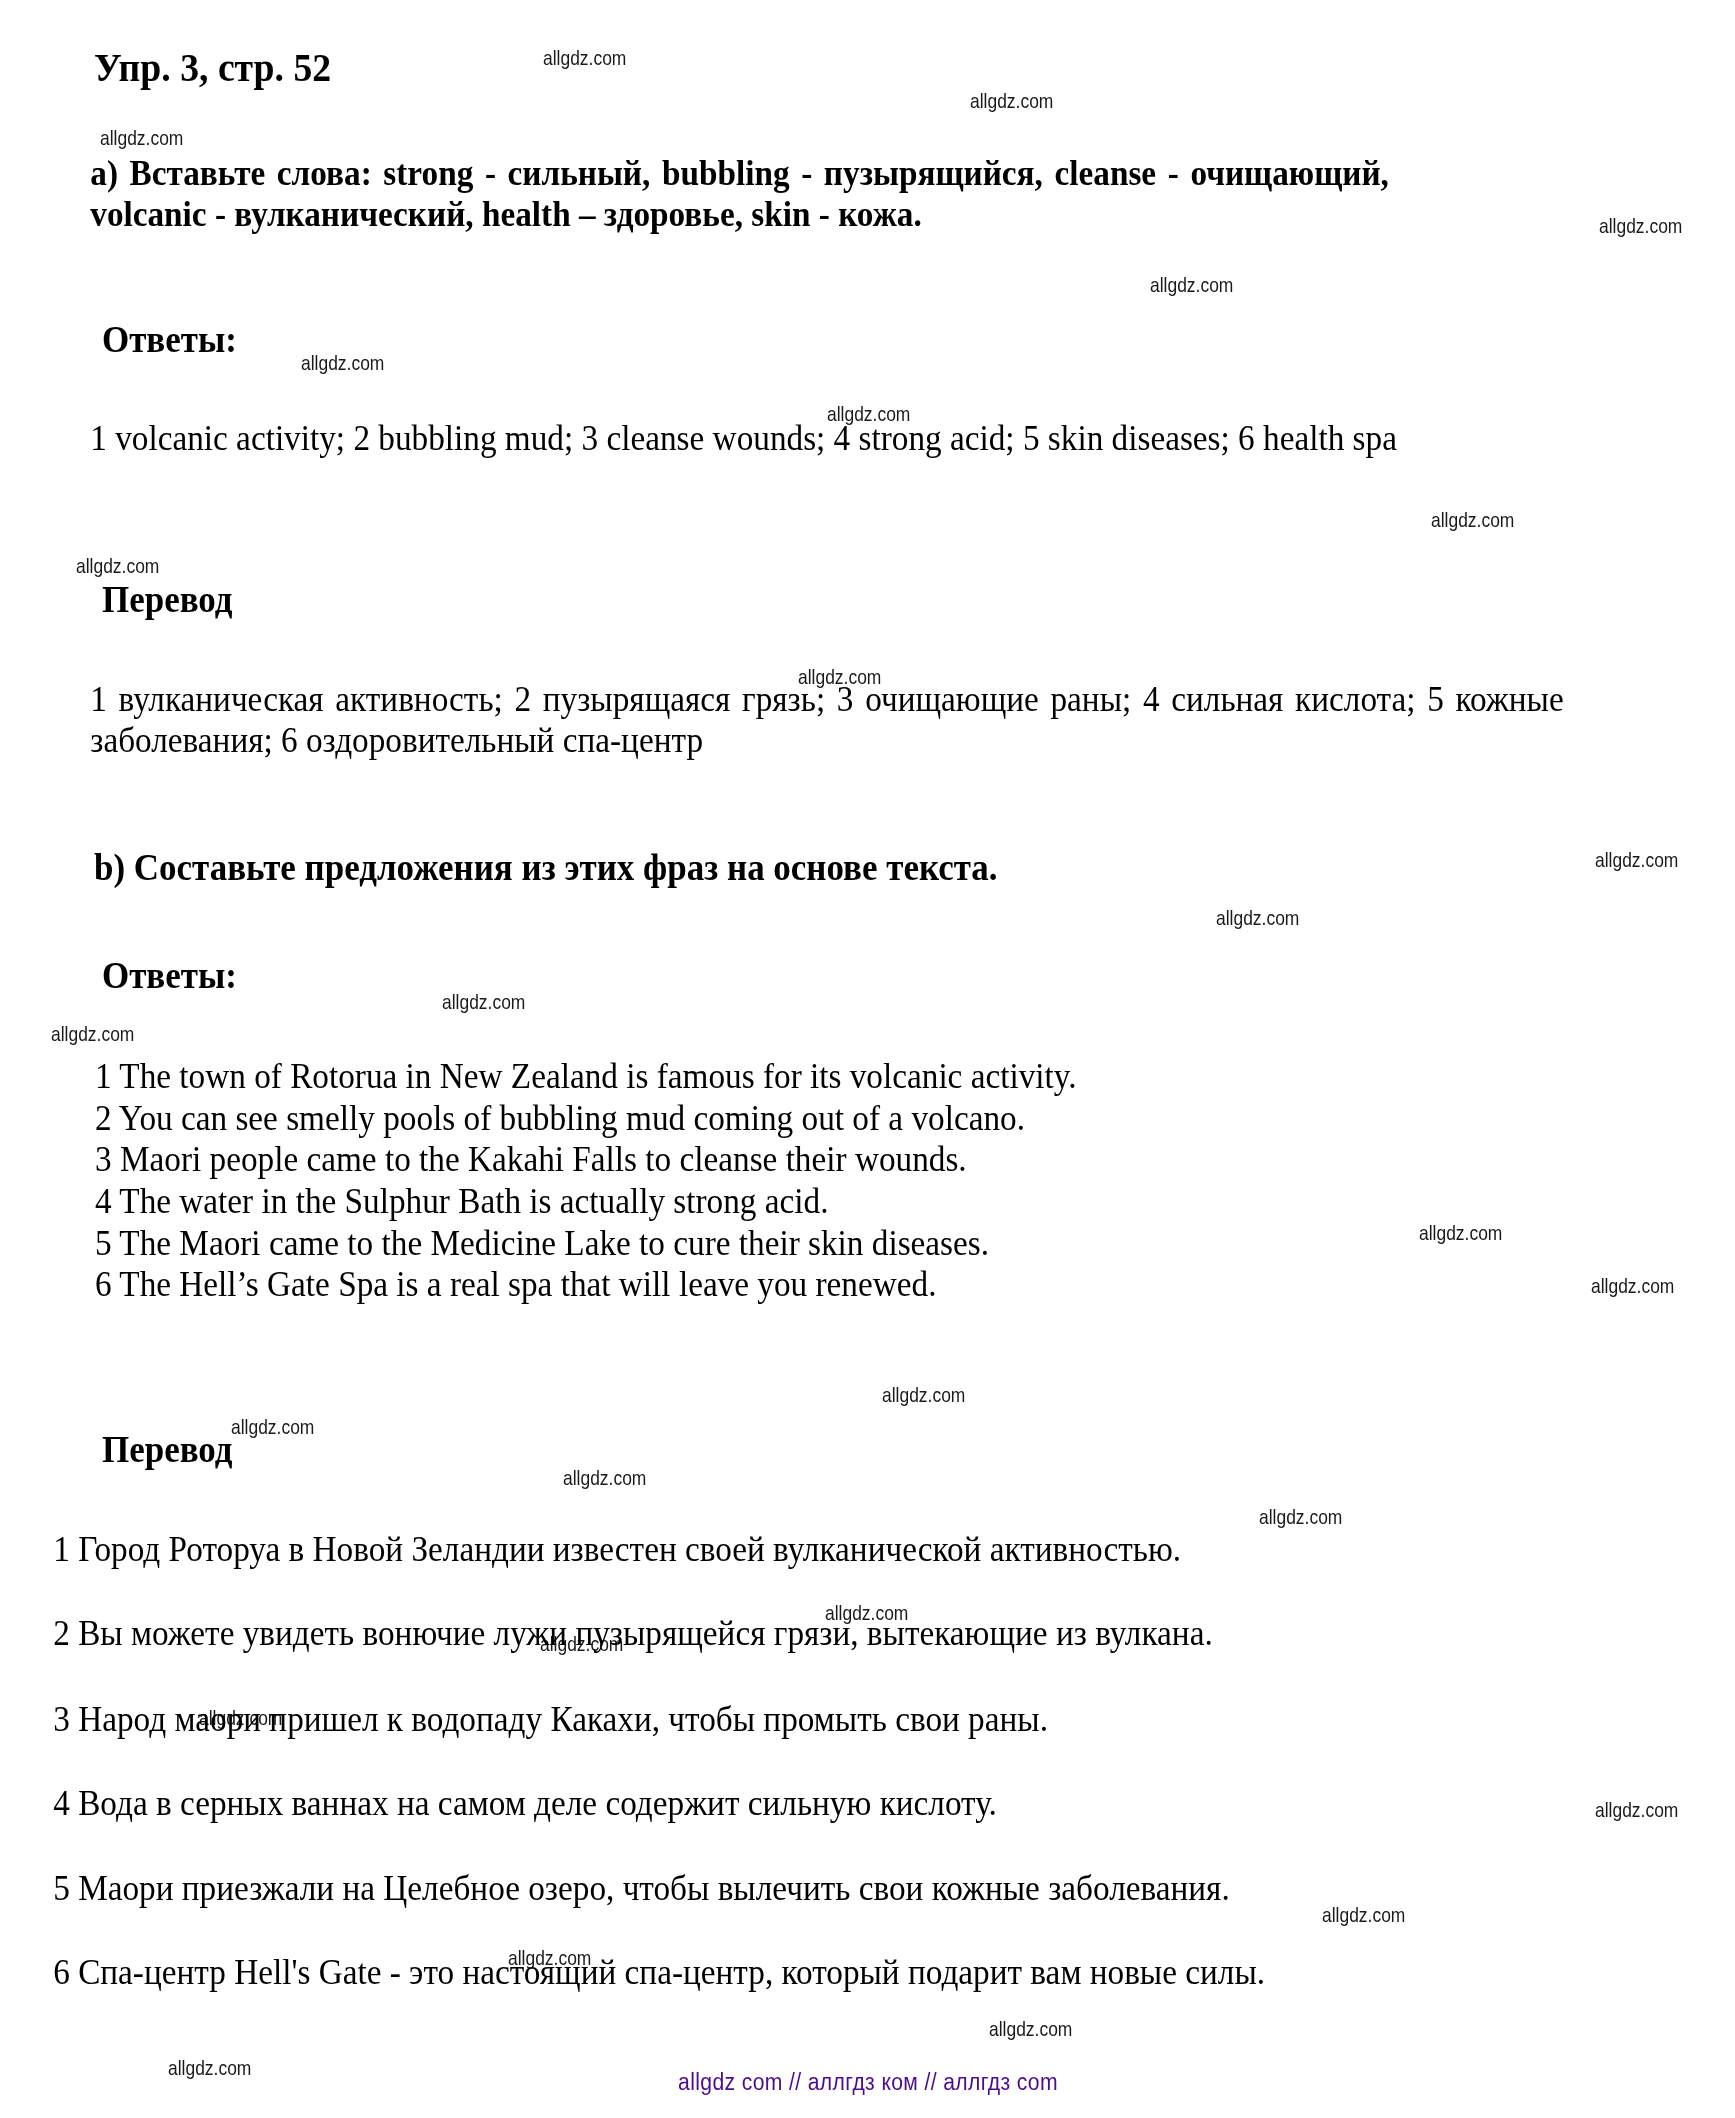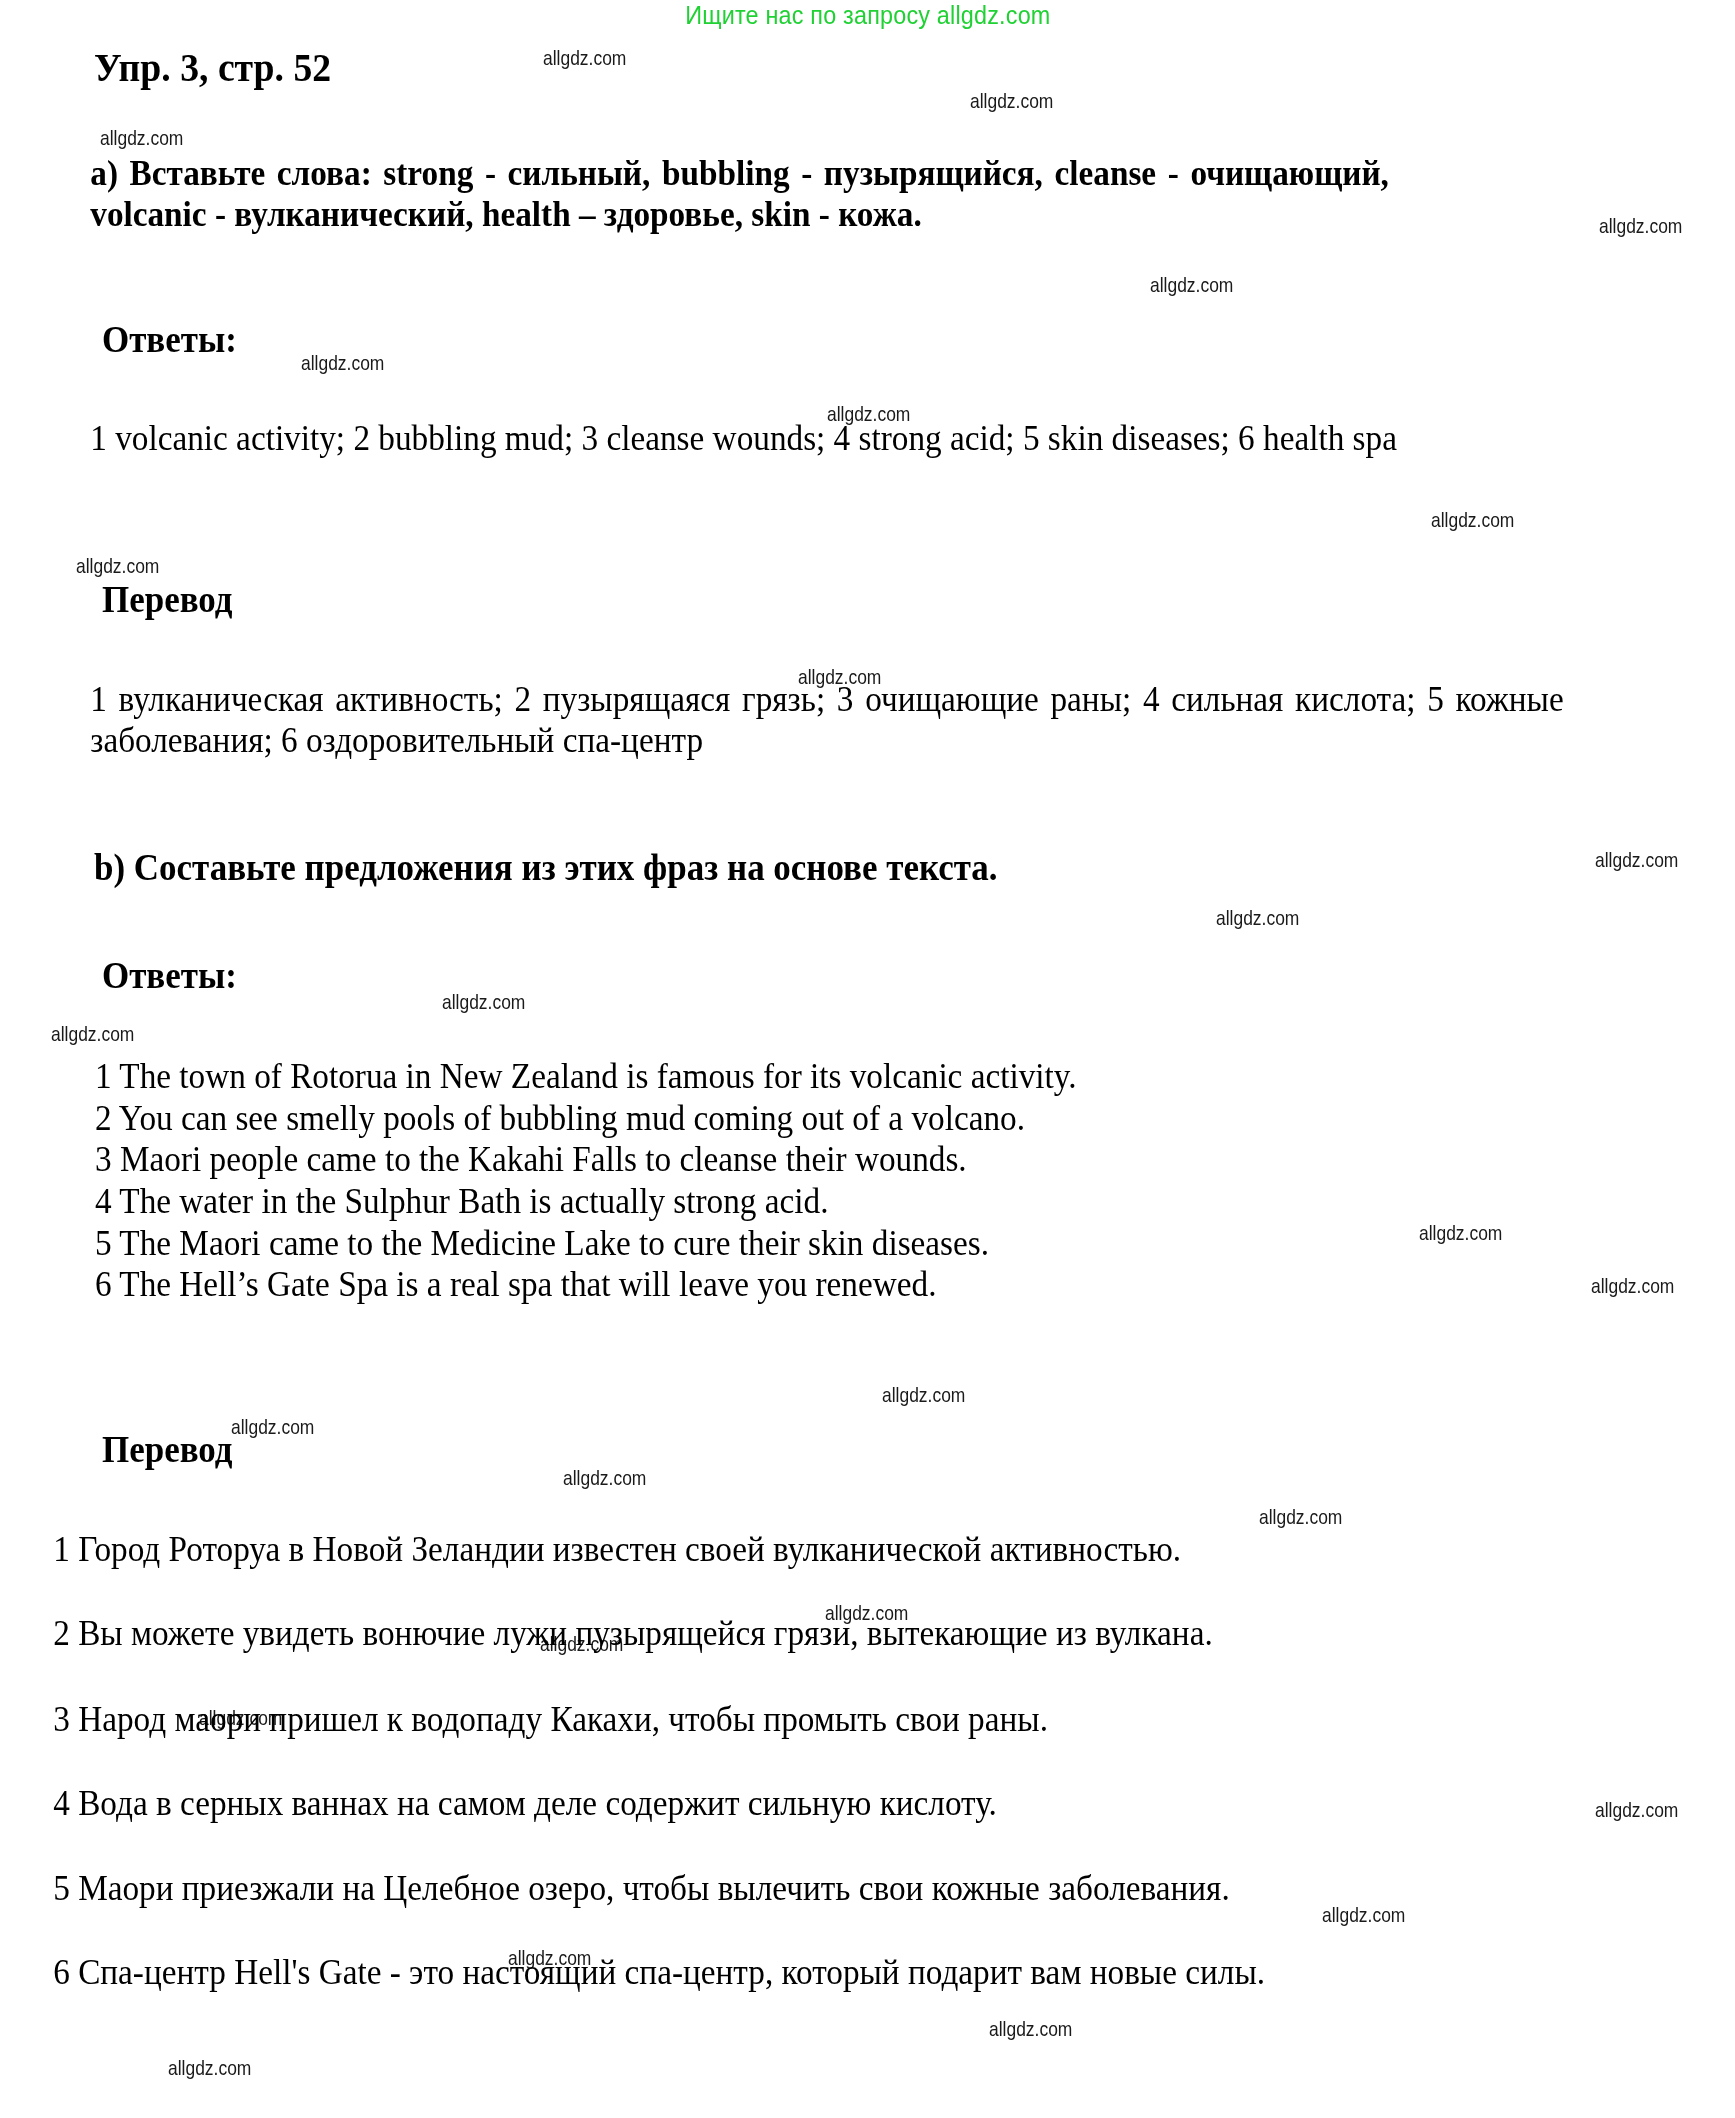--- a/index.html
+++ b/index.html
@@ -150,23 +150,20 @@
     transform: scaleX(0.9);
     display: inline-block;
     transform-origin: center top;
   }
 </style>
 </head>
 <body>
 
 <div class="page">
 
-  <div class="banner">
-    <span>Ищите нас по запросу allgdz.com</span>
-  </div>
 
   <div class="wm-layer">
       <span class="wm" style="left: 543px; top: 39px;">allgdz.com</span>
       <span class="wm" style="left: 970px; top: 82px;">allgdz.com</span>
       <span class="wm" style="left: 100px; top: 119px;">allgdz.com</span>
       <span class="wm" style="left: 1599px; top: 207px;">allgdz.com</span>
       <span class="wm" style="left: 1150px; top: 266px;">allgdz.com</span>
       <span class="wm" style="left: 301px; top: 344px;">allgdz.com</span>
       <span class="wm" style="left: 827px; top: 395px;">allgdz.com</span>
       <span class="wm" style="left: 1431px; top: 501px;">allgdz.com</span>
@@ -240,15 +237,18 @@
     <div class="blk tr-item" style="left:0px; top:1868px; width:1646px; padding-left:0px;">
       <span class="indent"></span><span>5 Маори приезжали на Целебное озеро, чтобы вылечить свои кожные заболевания.</span>
     </div>
 
     <div class="blk tr-item" style="left:0px; top:1952px; width:1646px; padding-left:0px;">
       <span class="indent"></span><span>6 Спа-центр Hell's Gate - это настоящий спа-центр, который подарит вам новые силы.</span>
     </div>
 
   </div>
 
+  <div class="footer">
+    <span>allgdz com  //  аллгдз ком  //  аллгдз com</span>
+  </div>
 
 </div>
 
 
 </body></html>

